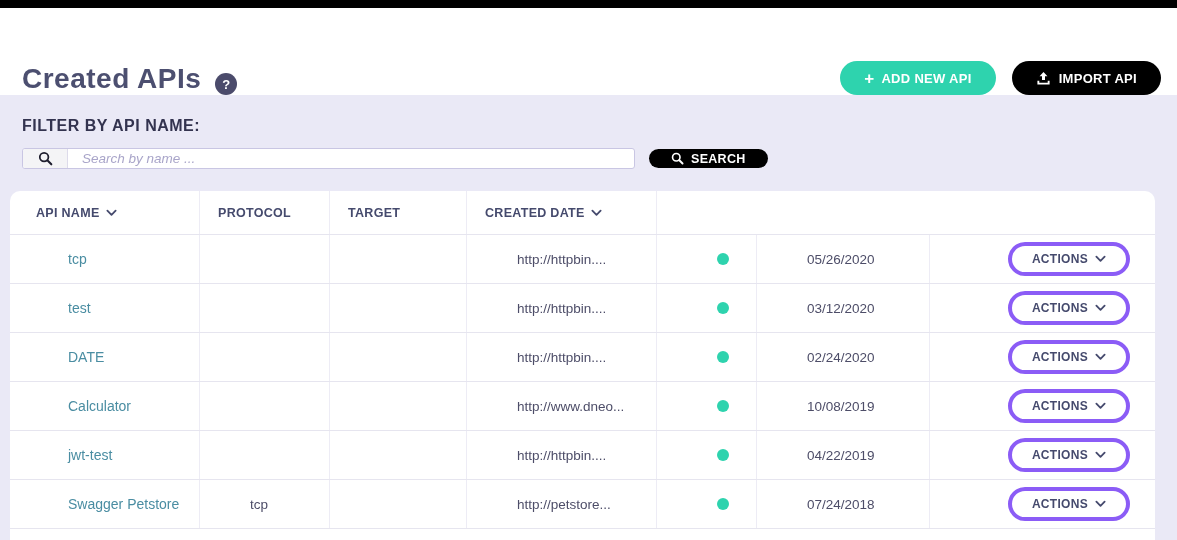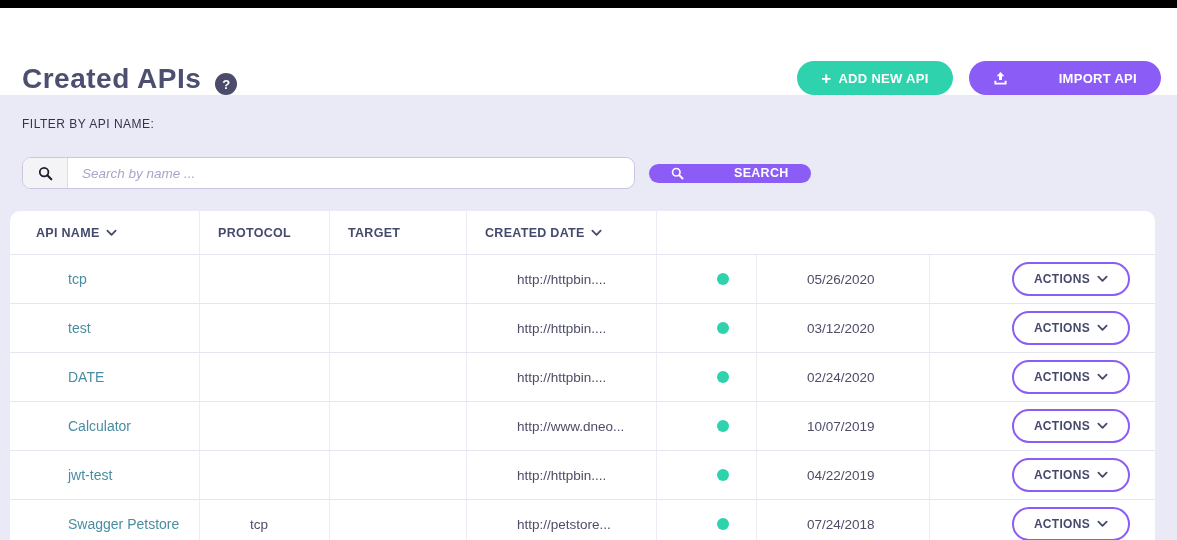--- a/index.html
+++ b/index.html
@@ -29,35 +29,35 @@
   }
   .header-spacer { flex:1; }
   .btn {
     height:34px; border:none; border-radius:17px;
     display:flex; align-items:center; justify-content:center;
     font-family:"Liberation Sans",sans-serif;
     font-size:13px; font-weight:700; color:#fff; letter-spacing:.3px;
     padding:0 24px; cursor:pointer; white-space:nowrap;
   }
   .btn-teal { background:#2ed3ae; }
-  .btn-dark { background:#8b5cf6;gap:43px; }
+  .btn-dark { background:#000000; }
   .btn .plus-glyph { font-size:17px; font-weight:700; margin-right:7px; line-height:1; }
   .btn svg { margin-right:8px; }
   .btn + .btn { margin-left:16px; }
 
   
   .filter-section { padding:22px 22px 0 22px; flex:0 0 auto; }
   .filter-label {
-    font-size:12px; font-weight:400; color:#33334f; letter-spacing:.5px;
-    margin-bottom:26px;
+    font-size:16px; font-weight:700; color:#33334f; letter-spacing:.5px;
+    margin-bottom:13px;
   }
   .filter-row { display:flex; align-items:center; }
   .search-group {
-    display:flex; width:613px; height:32px;
-    border:1px solid #c9c6e3; border-radius:9px;
+    display:flex; width:613px; height:21px;
+    border:1px solid #c9c6e3; border-radius:3px;
     background:#fff; overflow:hidden;
   }
   .search-addon {
     width:45px; background:#f4f4f6; border-right:1px solid #dddbea;
     display:flex; align-items:center; justify-content:center; flex:0 0 auto;
   }
   .search-input {
     flex:1; border:none; outline:none; padding:0 14px;
     font-family:"Liberation Sans",sans-serif; font-size:13.5px; color:#4d4d68;
     background:transparent;
@@ -92,21 +92,21 @@
     display:flex; align-items:center;
     font-size:13.5px; color:#4d4d68;
     border-right:1px solid #edecf5; padding-left:18px; overflow:hidden;margin-left:32px;
   }
   .t-row .cell.first { padding-left:26px; }
   .t-row .cell.center { justify-content:center; padding-left:0; }
   .t-row .cell.last { border-right:none; justify-content:flex-end; padding-right:25px; }
   .api-link { color:#4a8da2; font-size:14px; text-decoration:none; cursor:pointer; }
   .status-dot { width:12px; height:12px; border-radius:50%; background:#2ed3ae; }
   .actions-btn {
-    height:34px; background:#fff; border:2px solid #8b5cf6; border-radius:17px;
+    height:34px; background:#fff; border:4px solid #8b5cf6; border-radius:17px;
     display:flex; align-items:center; gap:7px; padding:0 20px;
     font-family:"Liberation Sans",sans-serif;
     font-size:12px; font-weight:700; color:#454a6d; letter-spacing:.3px;
     cursor:pointer;
   }
 </style>
 </head>
 <body>
 
 <div class="top-bar"></div>
@@ -259,21 +259,21 @@
     <div class="t-grid-row t-row">
       <div class="cell first">
         <a class="api-link">Calculator</a>
       </div>
       <div class="cell"></div>
       <div class="cell"></div>
       <div class="cell">http://www.dneo...</div>
       <div class="cell center">
         <span class="status-dot"></span>
       </div>
-      <div class="cell">10/07/2019</div>
+      <div class="cell">10/08/2019</div>
       <div class="cell last">
         <button class="actions-btn">
           <span>ACTIONS</span>
           <span style="display:flex;">
             <svg width="11" height="8" viewBox="0 0 12 8">
                 <polyline points="1.5,1.5 6,6 10.5,1.5" fill="none" stroke="#454a6d" stroke-width="2" stroke-linecap="round" stroke-linejoin="round"></polyline>
               </svg>
           </span>
         </button>
       </div>

